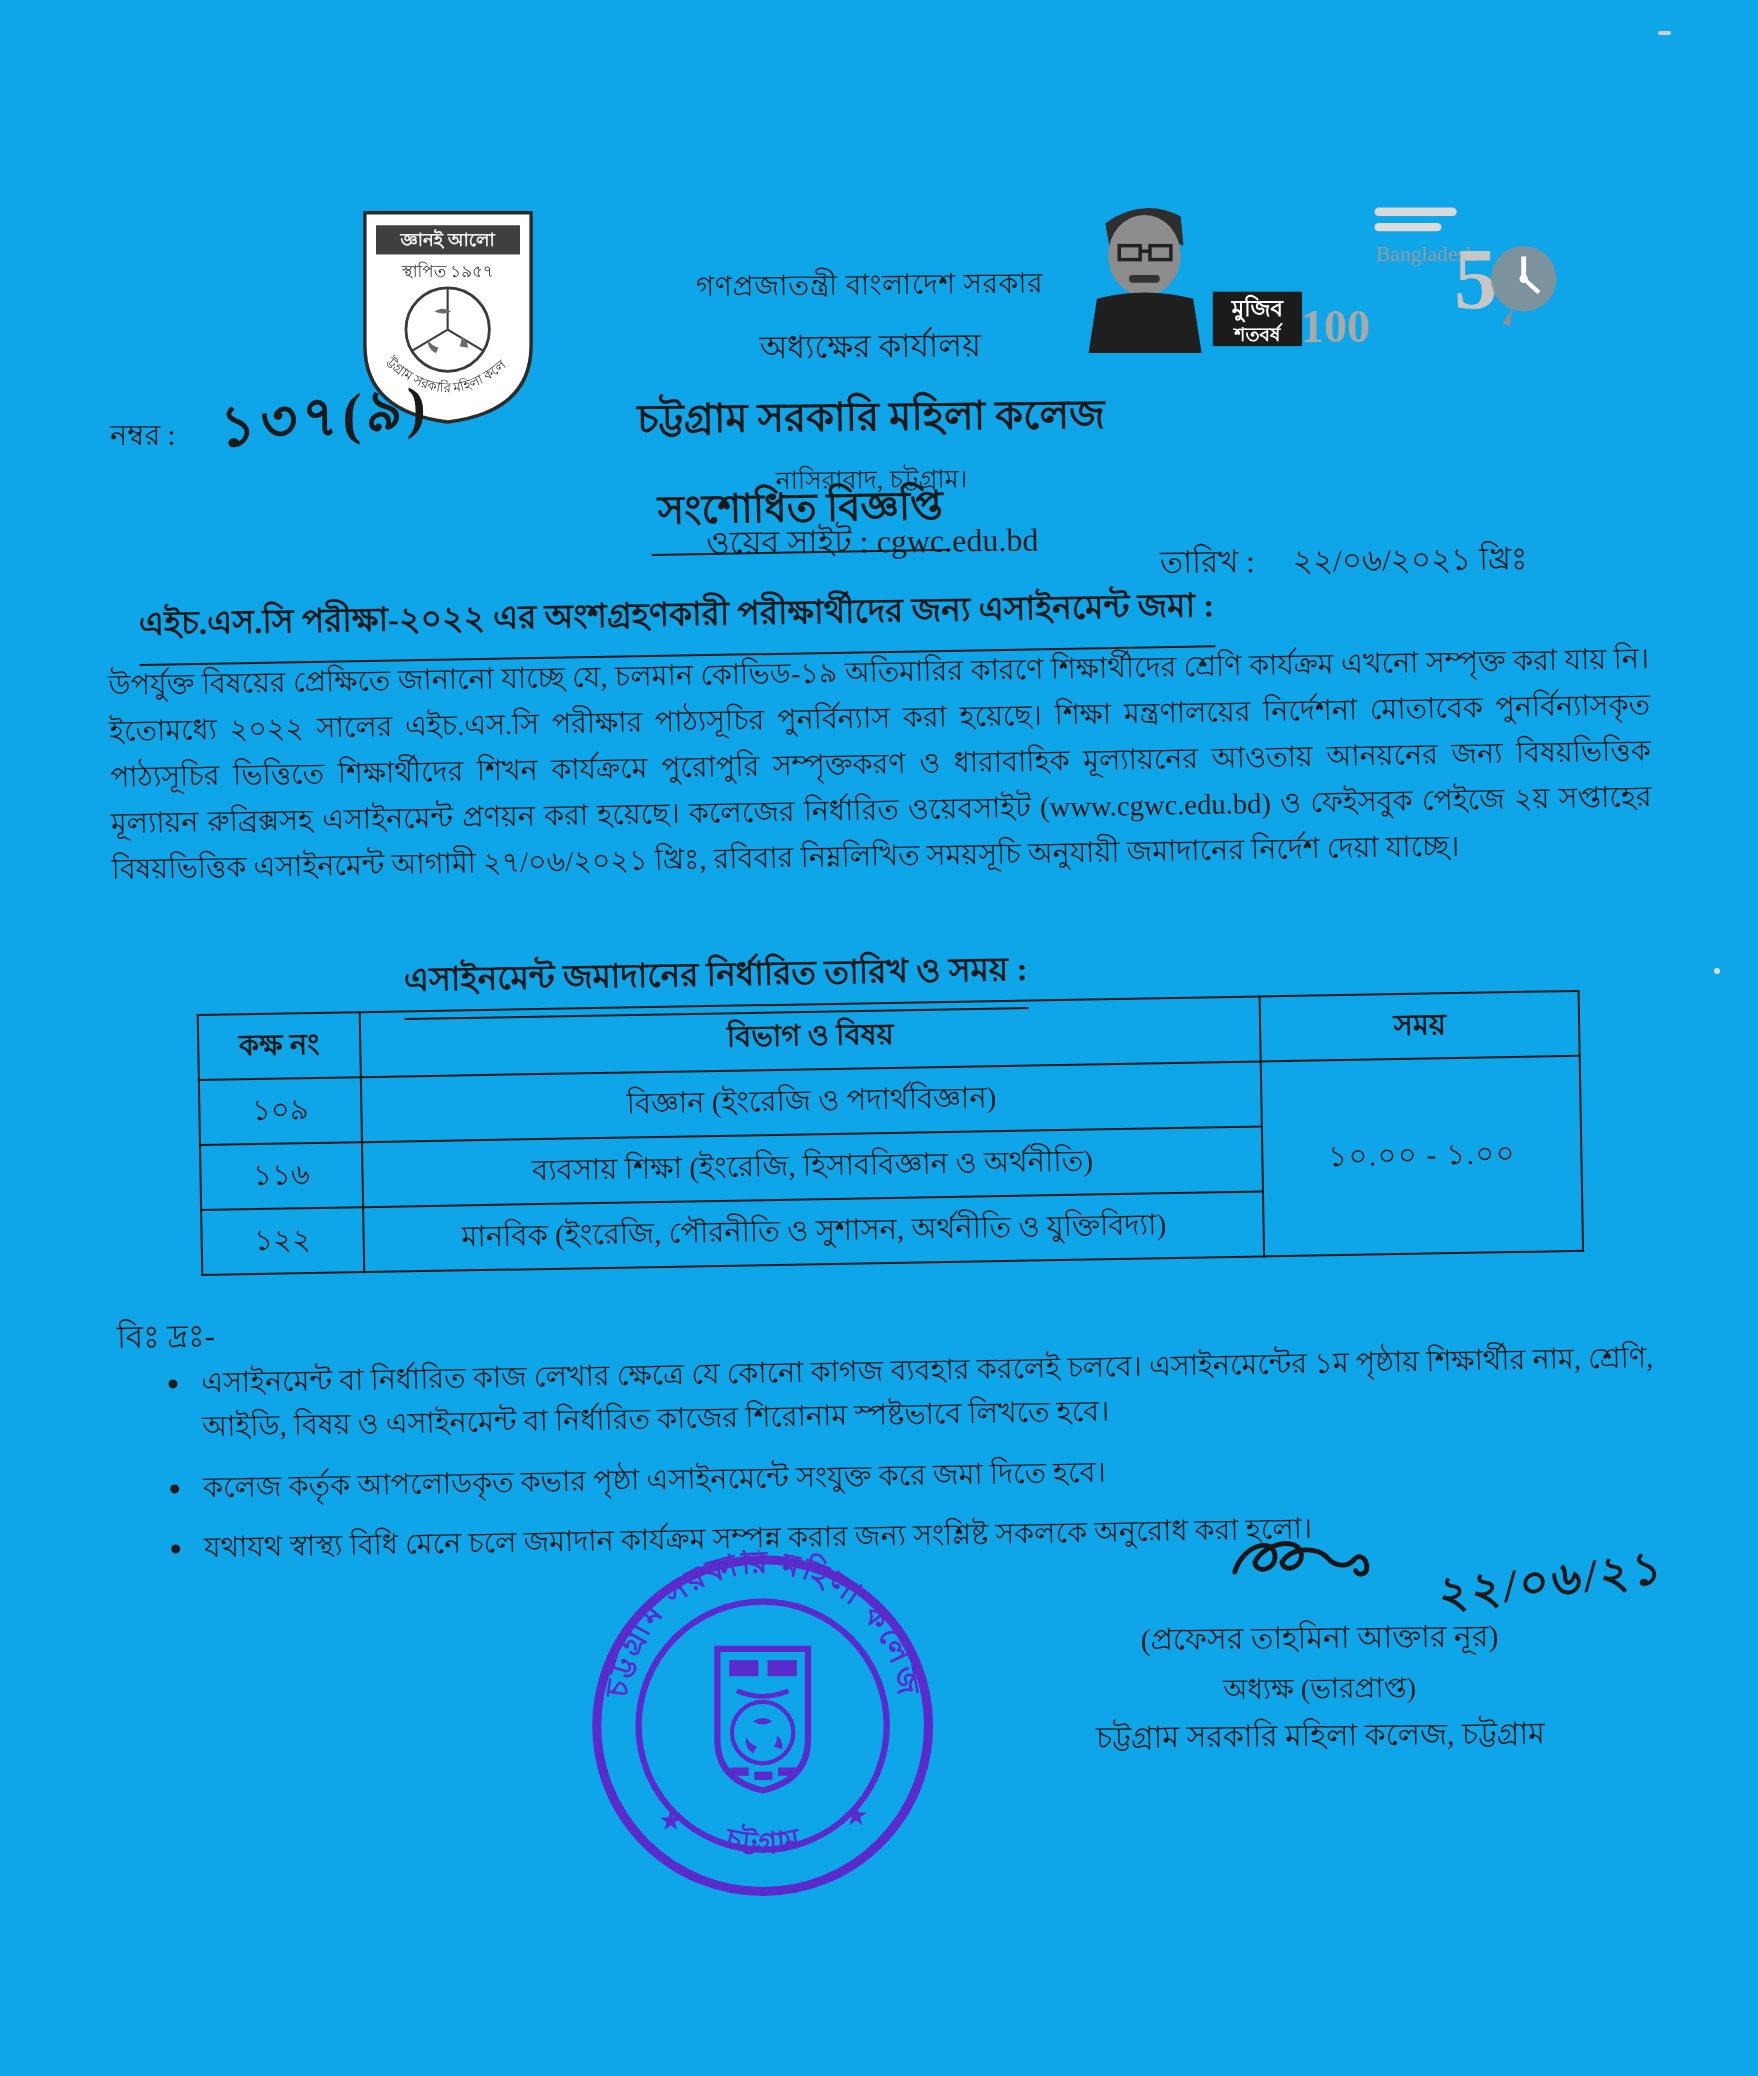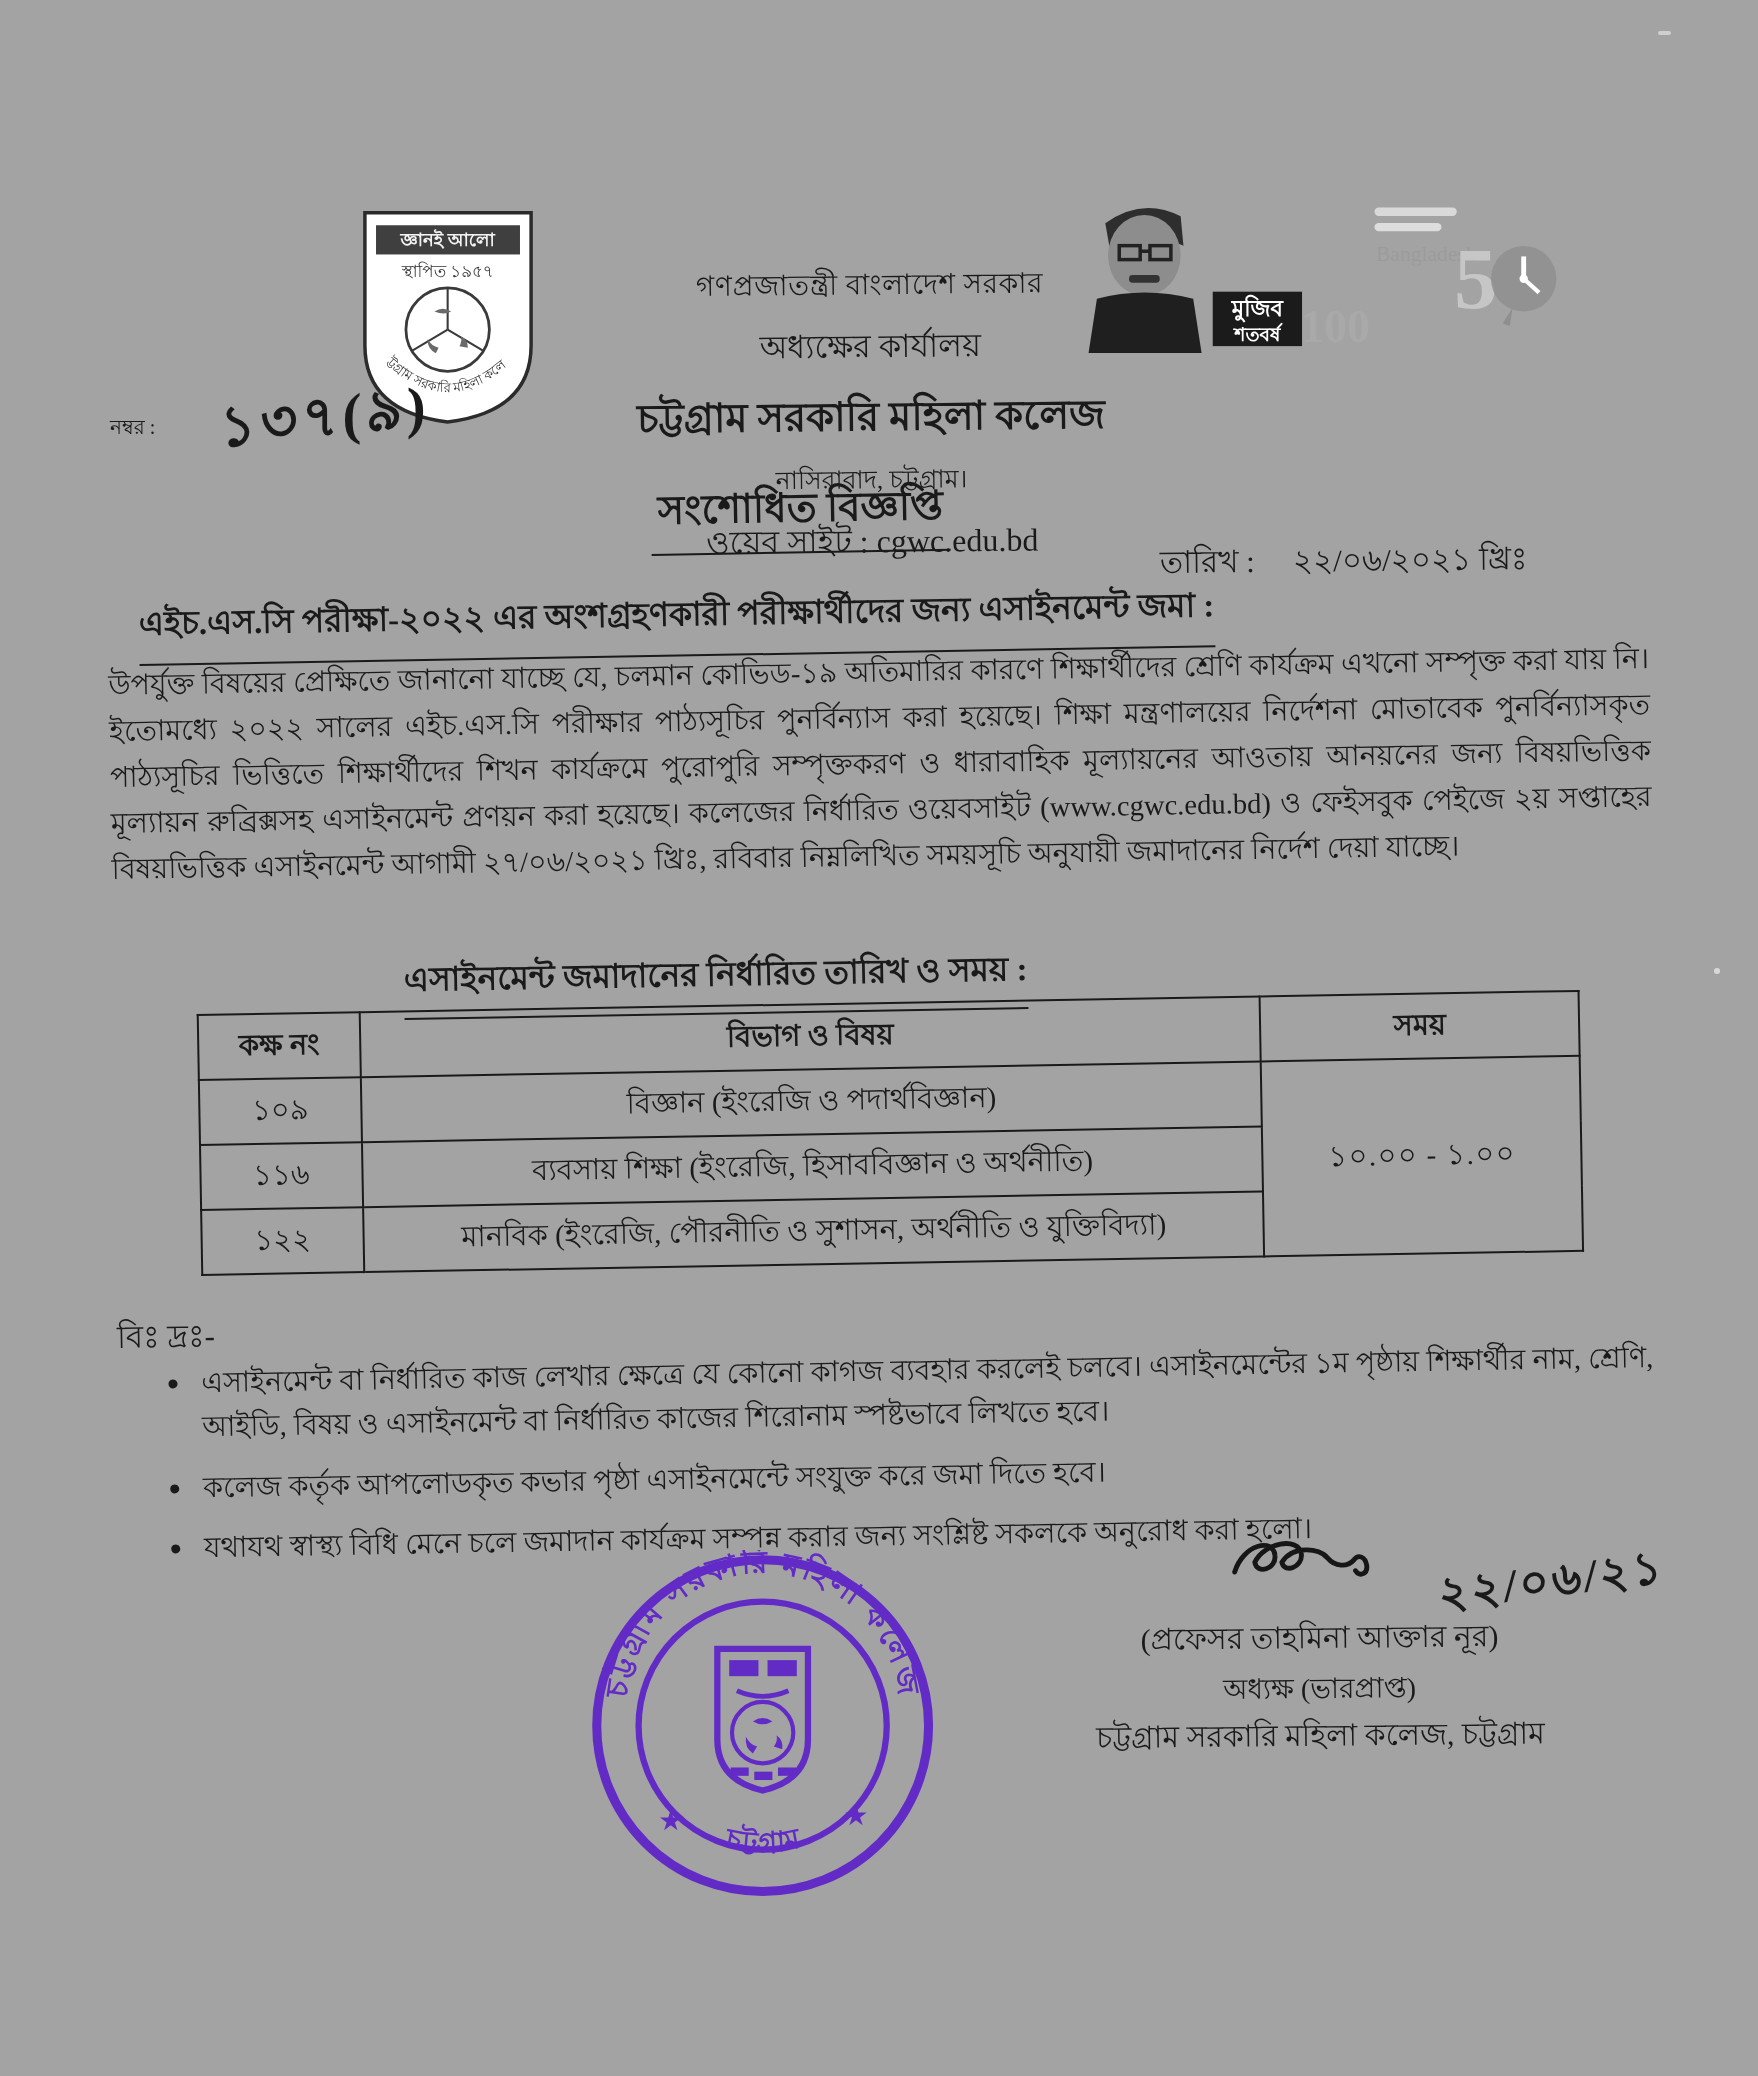--- a/index.html
+++ b/index.html
@@ -1,35 +1,35 @@
 <!DOCTYPE html>
 <html style="font-size:11px"><head>
 <meta charset="utf-8">
 <style>
   * { margin:0; padding:0; box-sizing:border-box; }
   html,body { background:#ffffff; }
   body { font-family:"Liberation Serif","DejaVu Sans",serif; color:#1a1a1a; }
   .sheet {
     position:relative; width:1759px; height:2077px;
-    background:#a3a3a3; overflow:hidden;
+    background:#0ea5e9; overflow:hidden;
   }
   .abs { position:absolute; }
   .tilt   { transform:rotate(-1deg);   transform-origin:0 50%; }
   .tilt-s { transform:rotate(-0.6deg); transform-origin:0 50%; }
 
   
   .header-block { left:418px; top:268px; width:906px; text-align:center; }
   .h-govt    { font-size:28px; letter-spacing:0.7px; }
   .h-office  { font-size:32px; margin-top:11px; }
   .h-college { font-size:40px; font-weight:bold; margin-top:9.8px; }
   .h-addr    { font-size:25px; margin-top:8.4px; }
   .h-web     { font-size:32px; margin-top:12.5px; }
 
   
-  .memo-line { left:110px; top:412px; font-size:20px; }
+  .memo-line { left:110px; top:412px; font-size:29px; }
   .memo-number {
     left:219px; top:373px; font-size:57px; font-weight:bold;
     transform:rotate(-6deg) skewX(-6deg); letter-spacing:4.2px;
   }
   .date-line { left:1160px; top:538px; font-size:31px; }
   .date-line .gap { display:inline-block; margin-left:38px; }
 
   
   .notice-title {
     left:651px; top:479px; font-size:40px; font-weight:bold;

